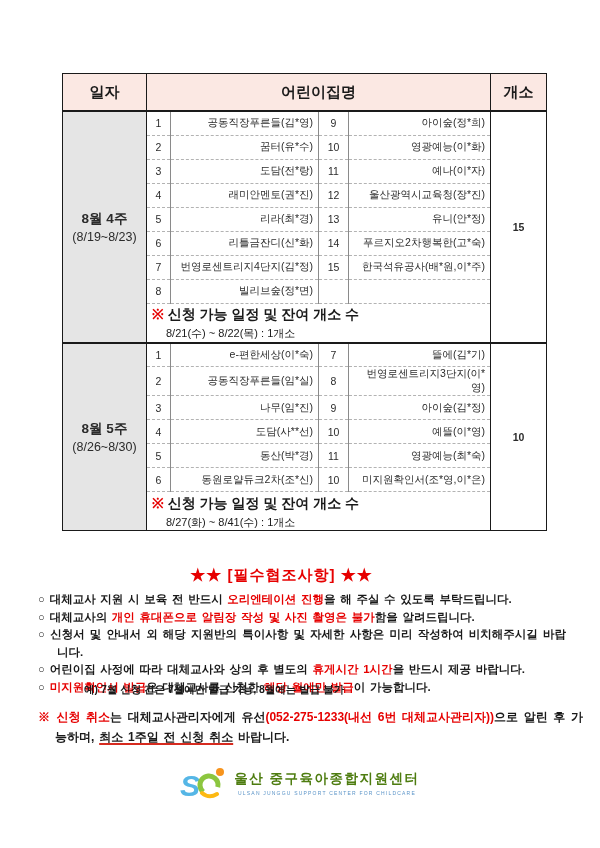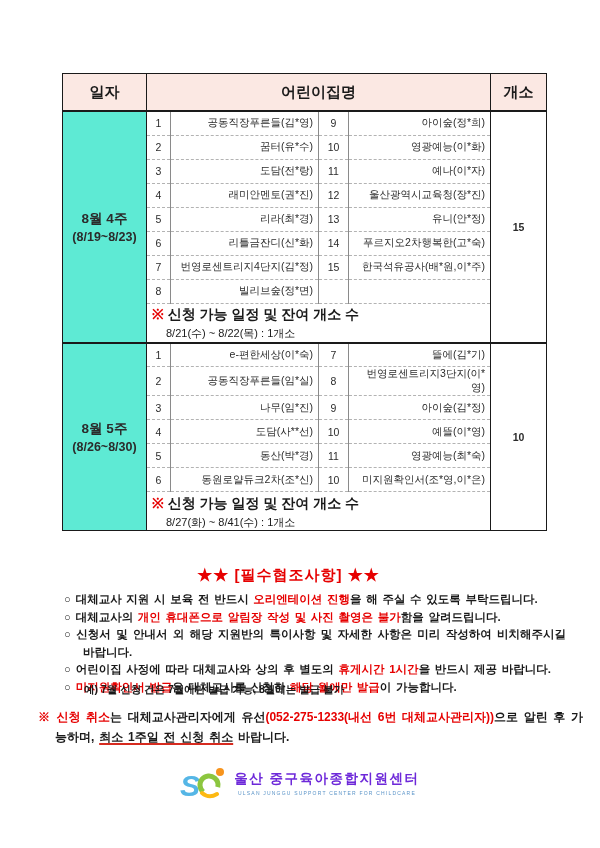--- a/index.html
+++ b/index.html
@@ -20,62 +20,62 @@
   #schedule { border:1.6px solid #1a1a1a; }
   #schedule th {
     background:#fbe8e3; font-size:15px; font-weight:bold; height:36px;
     border:1.6px solid #1a1a1a; border-bottom:2.3px solid #1a1a1a; padding:0;
   }
   #schedule td { padding:0 5px; font-size:10.5px; color:#2b2b2b; vertical-align:middle; }
   tr.data-row { height:24px; }
   td.num  { border-left:1px solid #8a8a8a; border-top:1px dashed #b3b3b3; text-align:center; font-size:10px; color:#333; }
   td.name { border-left:1px solid #8a8a8a; border-top:1px dashed #b3b3b3; text-align:right; padding-left:8px; }
   td.date-cell {
-    border-right:1.6px solid #1a1a1a; text-align:center; background:#5eead4;
+    border-right:1.6px solid #1a1a1a; text-align:center; background:#e5e5e5;
   }
   td.date-cell .week  { font-size:13.5px; font-weight:bold; }
-  td.date-cell .range { font-size:12.5px; font-weight:bold; margin-top:2px; }
+  td.date-cell .range { font-size:12.5px; font-weight:normal; margin-top:2px; }
   td.count-cell { border-left:1.6px solid #1a1a1a; text-align:center; font-size:13.5px; font-weight:bold; }
   td.notice { border-top:1px dashed #b3b3b3; height:38px; padding-left:7px; }
   .notice-line1 { font-size:14px; font-weight:bold; color:#1a1a1a; }
   .notice-line2 { font-size:11px; font-weight:normal; color:#1a1a1a; padding-left:14px; margin-top:2px; }
   tr.sec2-start td { border-top:2.3px solid #1a1a1a; }
 
   .seg-red { color:#e60000; }
   .seg-u   { color:#1a1a1a; text-decoration:underline; text-decoration-color:#d62b1f; text-decoration-thickness:2px; text-underline-offset:2px;margin-top:36px; }
   .red-mark { color:#e60000; margin-right:4px; }
 
   
   #notes-title {
     position:absolute; left:0; top:566px; width:563px; text-align:center;
-    color:#e60000; font-size:15px; font-weight:bold; letter-spacing:1px;padding-left:7px;
+    color:#e60000; font-size:15px; font-weight:bold; letter-spacing:1px;
   }
   #bullets { position:absolute; left:38px; top:591px; width:528px; }
   .bullet {
     font-size:11.5px; font-weight:bold; line-height:17.6px; text-align:justify;
-    padding-left:19px; text-indent:-19px; word-spacing:1.5px; color:#1a1a1a;margin-left:26px;
+    padding-left:19px; text-indent:-19px; word-spacing:1.5px; color:#1a1a1a;
   }
   .bullet .bullet-marker { font-weight:normal; font-size:11px; margin-right:5px; }
   #example-line {
     position:absolute; left:60px; top:683px; width:500px;
     font-size:10.5px; font-weight:bold; color:#1a1a1a;margin-left:24px;
   }
   #cancel-note {
     position:absolute; left:38px; top:708px; width:528px;
     font-size:12px; font-weight:bold; line-height:19.5px; text-align:justify;
     padding-left:17px; text-indent:-17px; word-spacing:1.5px; color:#1a1a1a;
   }
 
   
   #footer-logo {
     position:absolute; left:0; top:766px; width:600px;
     display:flex; align-items:center; justify-content:center; gap:8px;
   }
   #logo-text-wrap { text-align:center; }
-  #logo-kr { font-size:13.5px; font-weight:bold; color:#6d28d9; letter-spacing:1.5px; }
+  #logo-kr { font-size:13.5px; font-weight:bold; color:#4d7c0f; letter-spacing:1.5px; }
   #logo-en { font-size:5px; color:#5b94c8; letter-spacing:1.2px; margin-top:2px; }
 </style>
 </head>
 <body>
 
 <div id="page">
 
   <table id="schedule">
     <colgroup>
       <col class="c-date">

